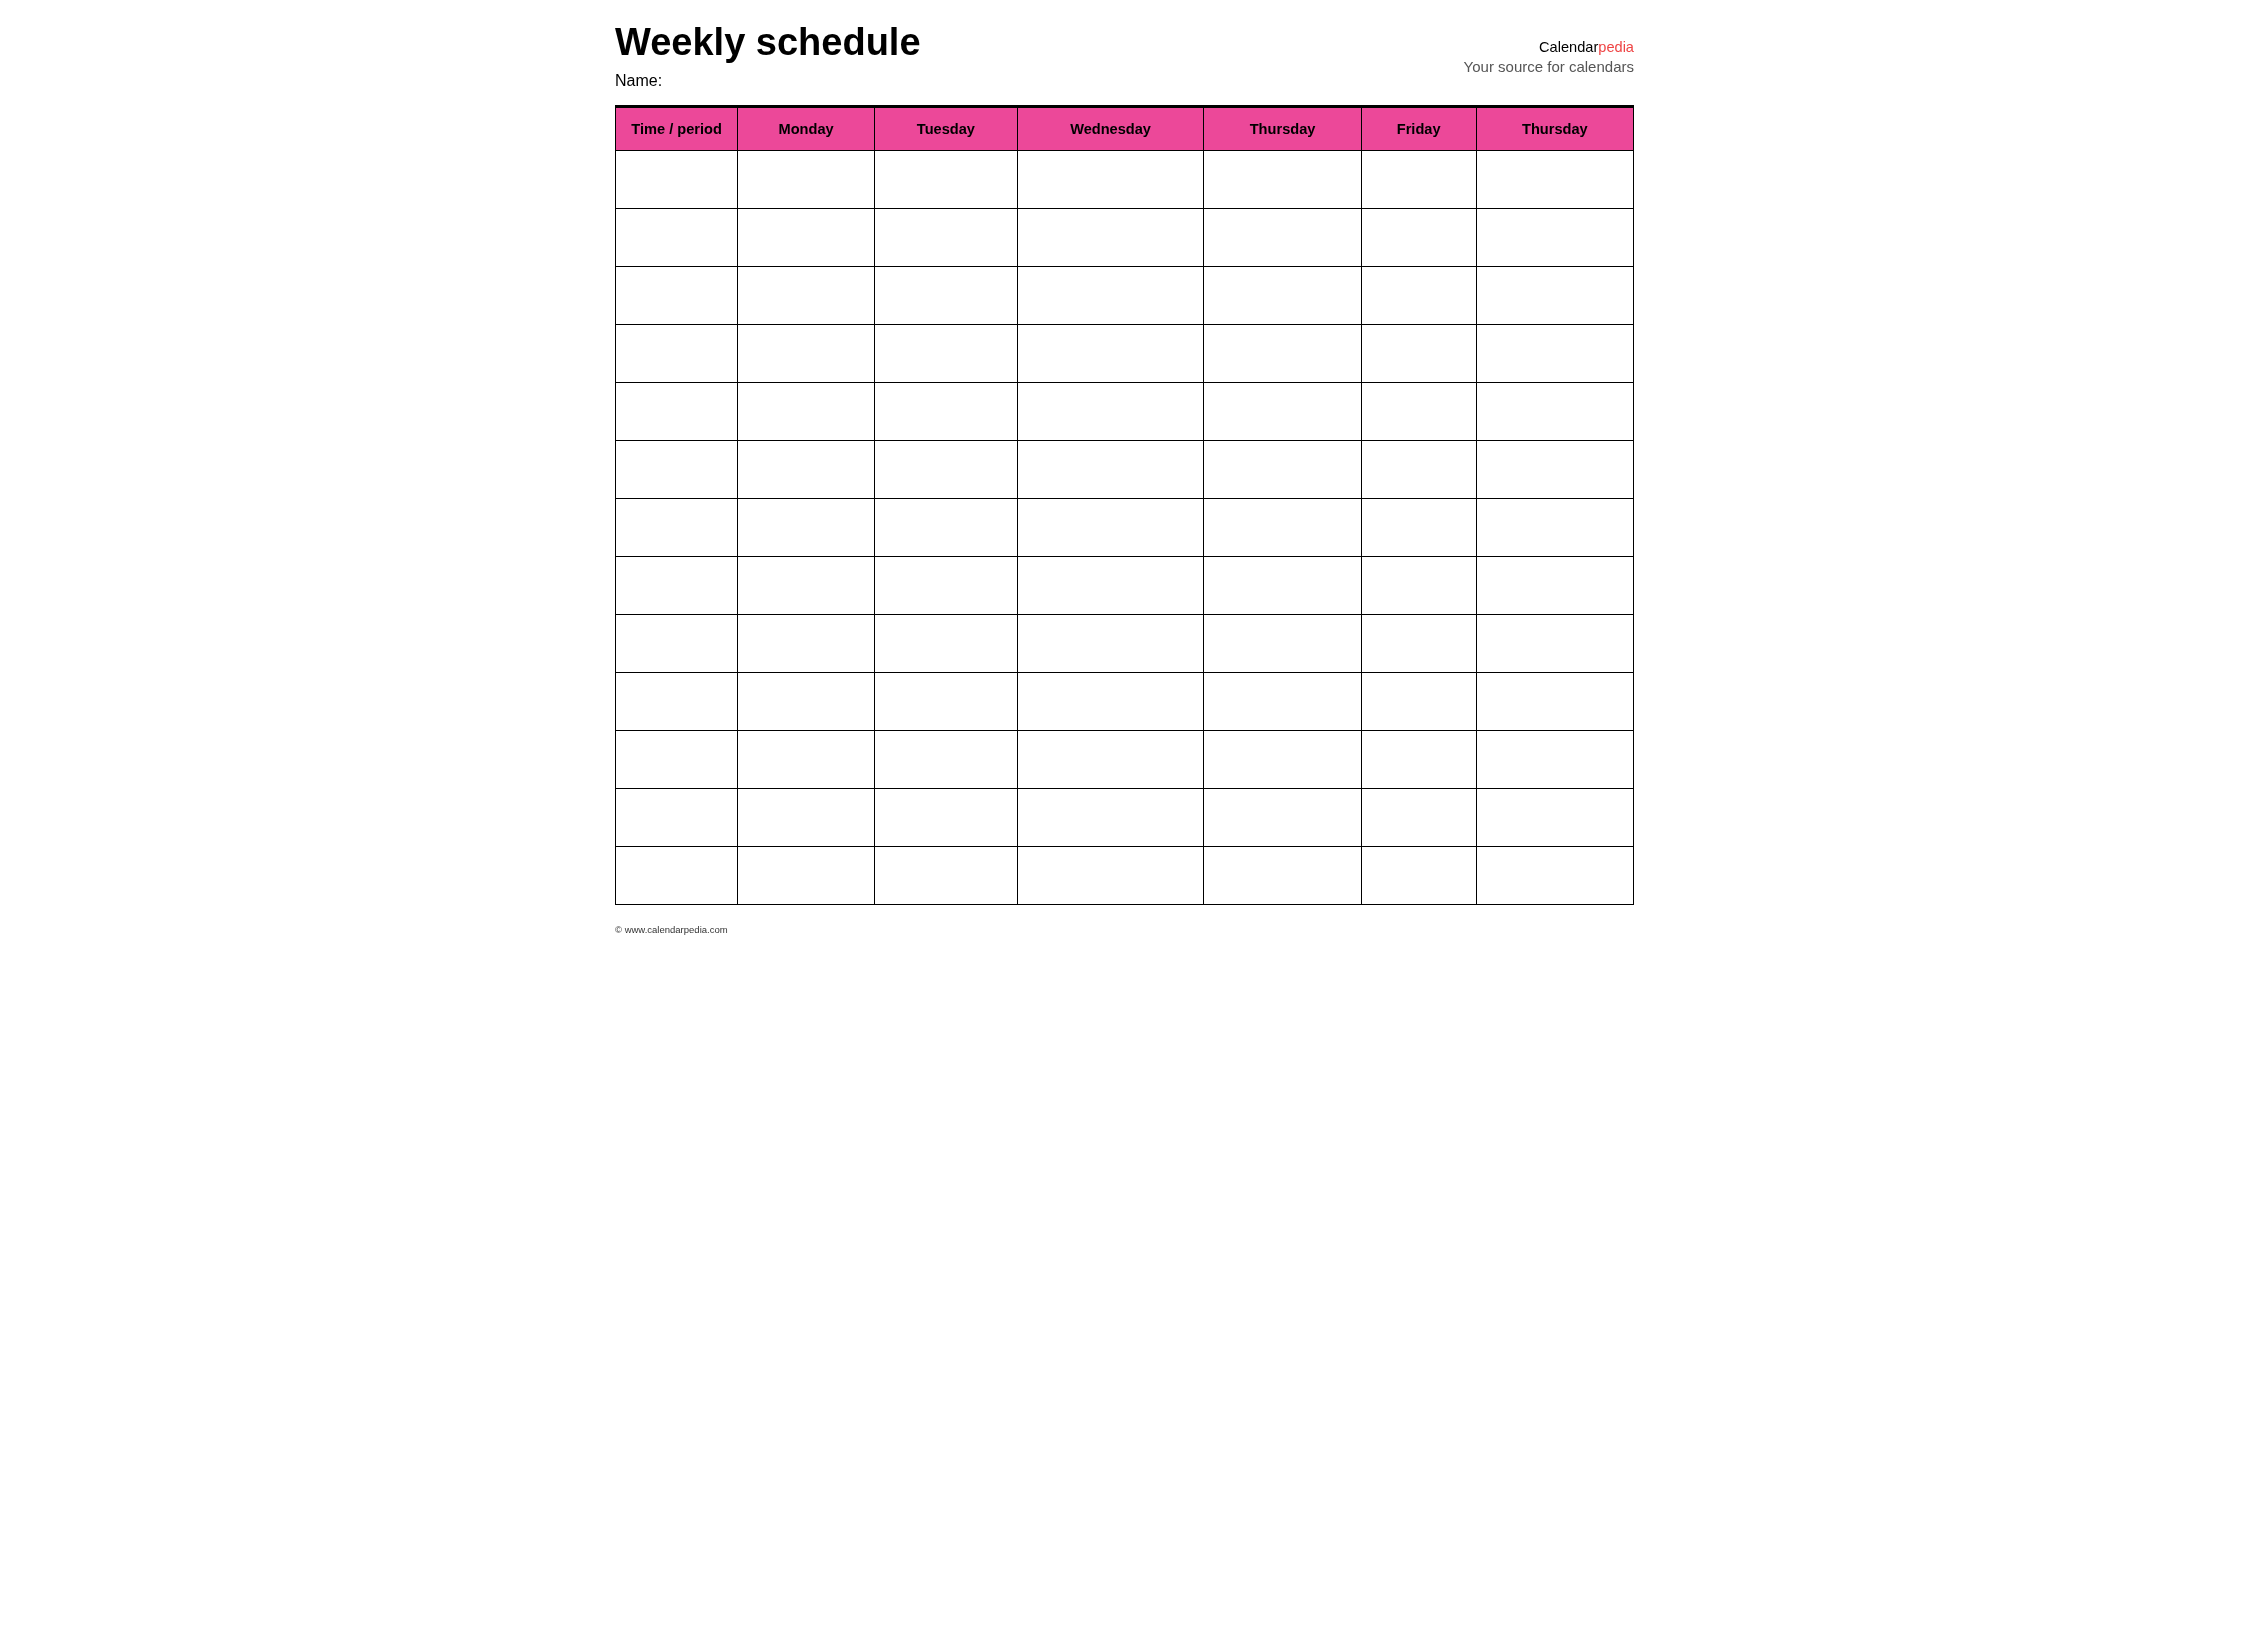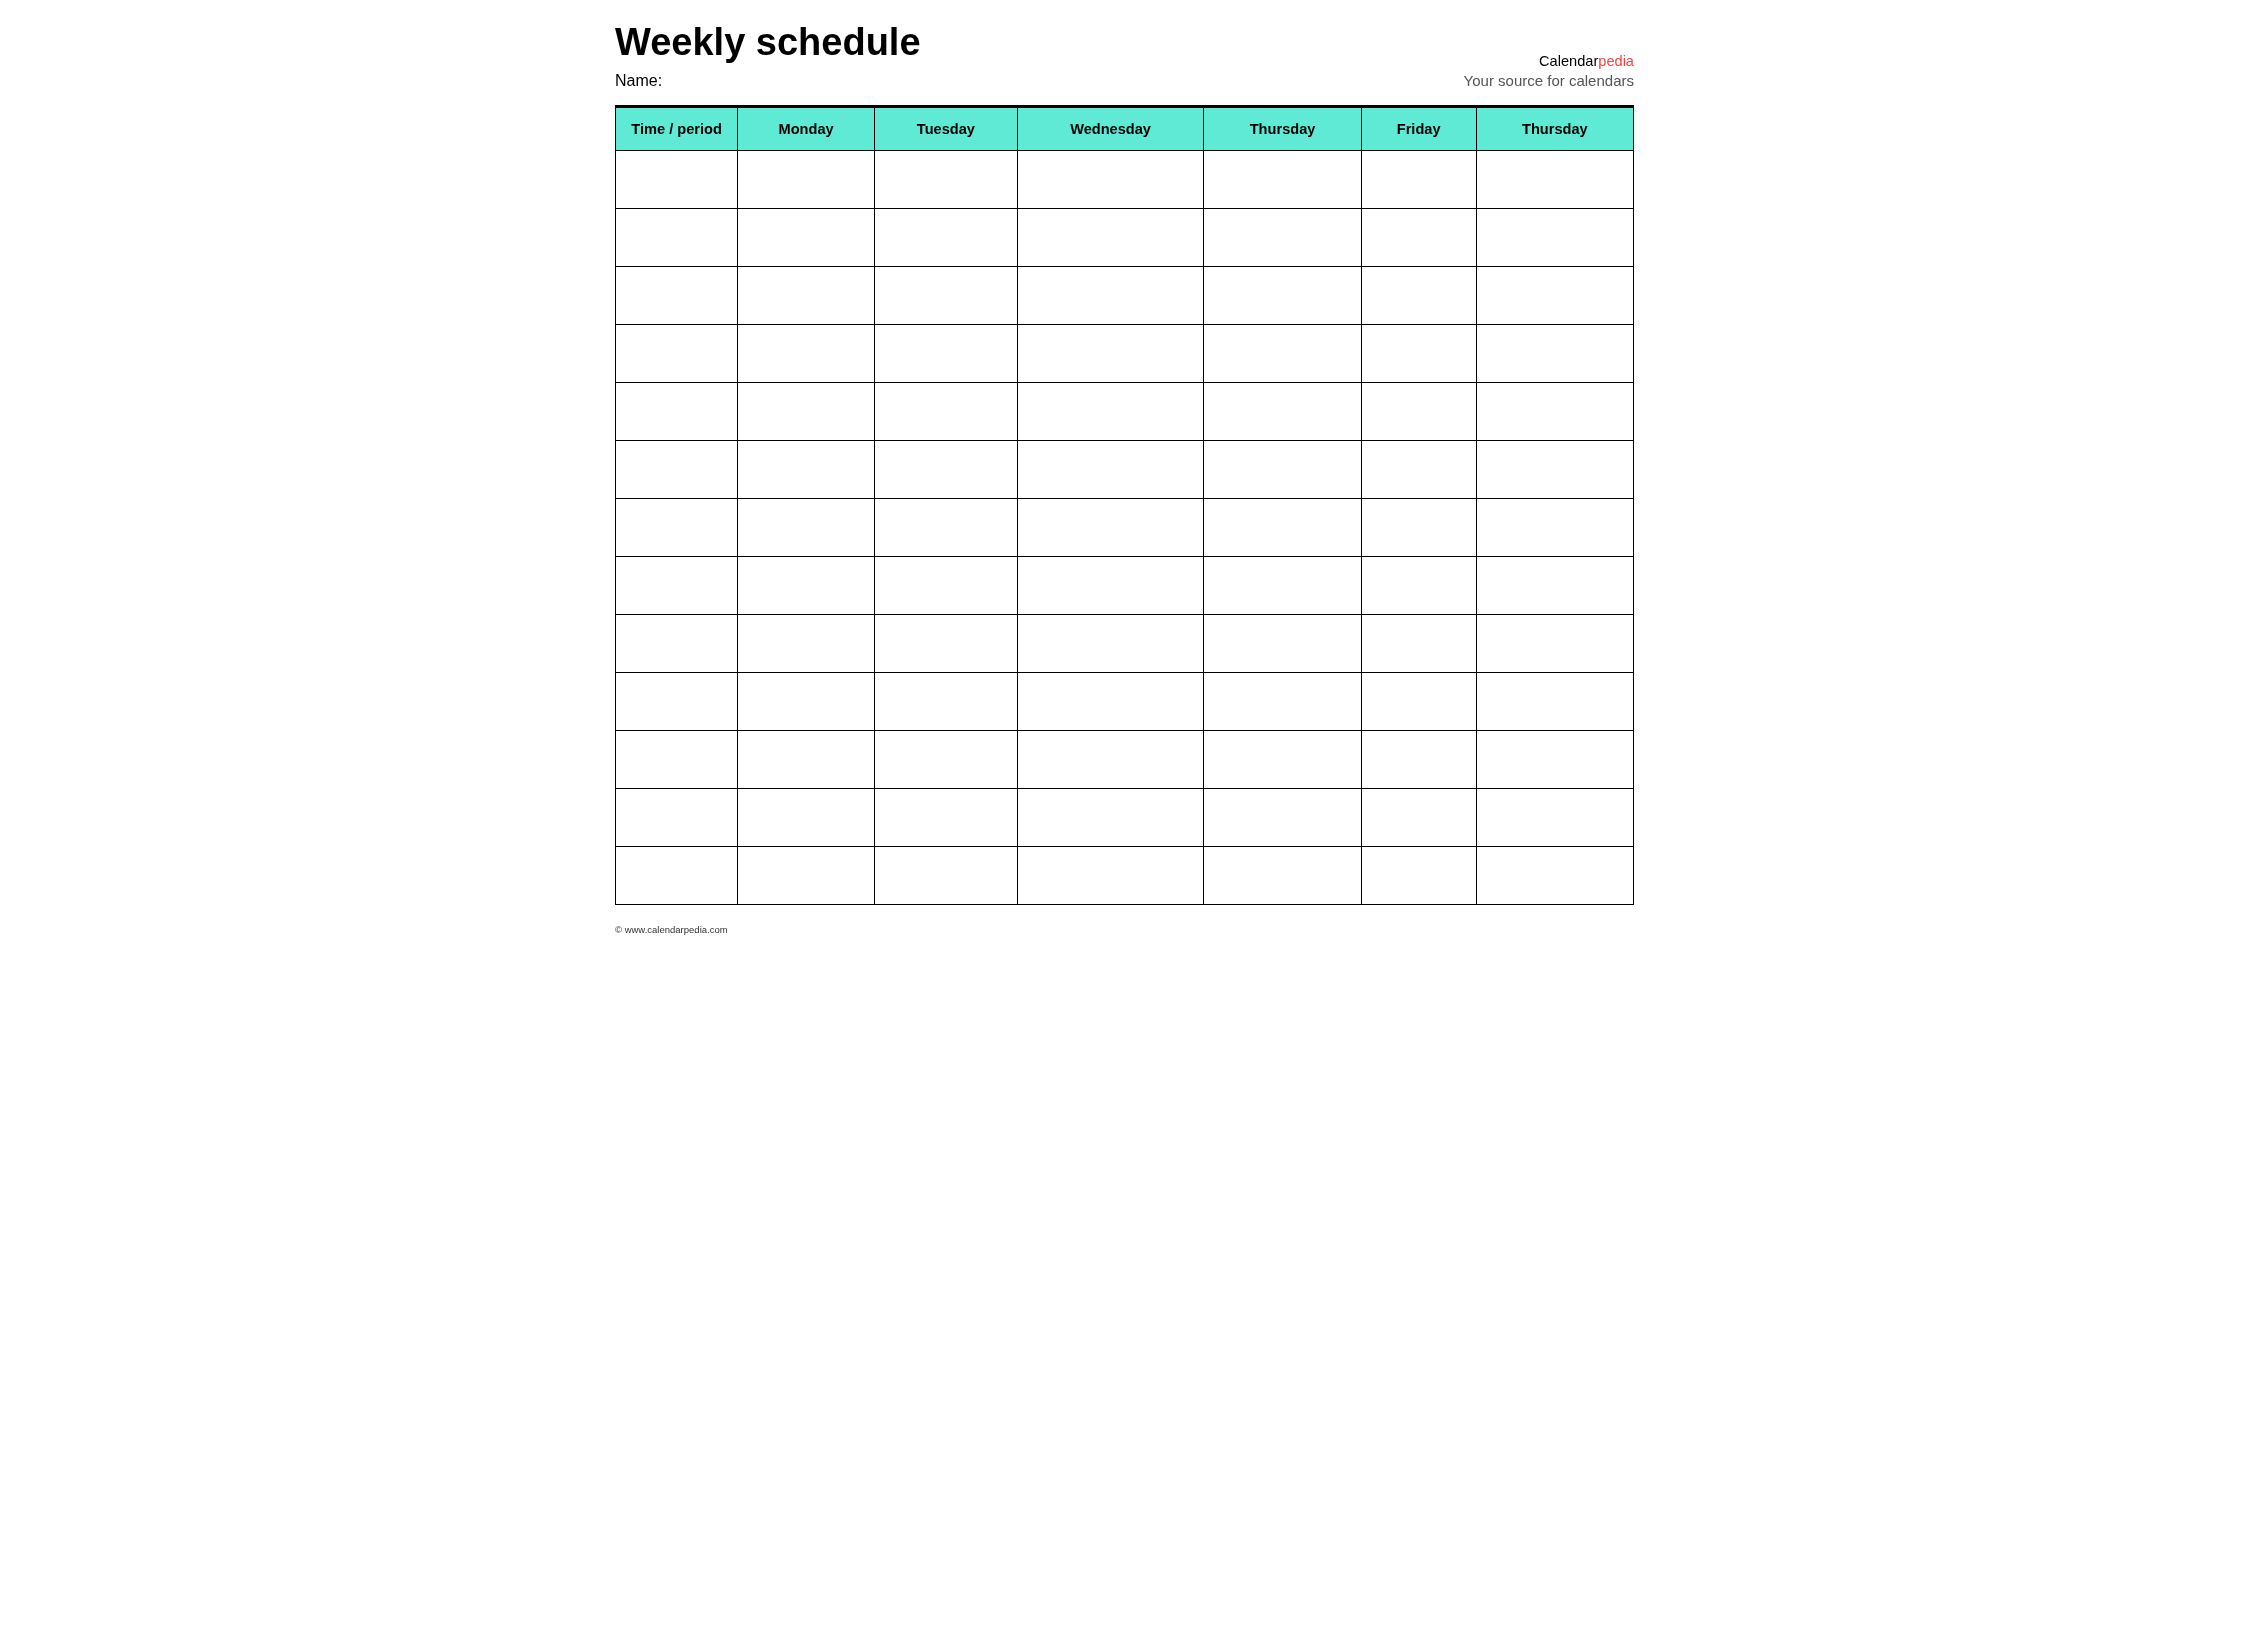--- a/index.html
+++ b/index.html
@@ -16,21 +16,21 @@
     }
 
     .page-wrapper {
       max-width: 1019px;
       margin: 0 auto;
     }
 
     .header-section {
       display: flex;
       justify-content: space-between;
-      align-items: flex-end;
+      align-items: center;
       margin-bottom: 6px;
     }
 
     .title-area {
       flex: 1;
     }
 
     .page-title {
       font-size: 38px;
       font-weight: bold;
@@ -83,21 +83,21 @@
       border: 1.5px solid #000000;
       margin-top: 0;
     }
 
     .schedule-table th {
       border: 1.5px solid #000000;
       padding: 13px 7.3px;
       text-align: center;
       font-size: 14.6px;
       font-weight: bold;
-      background: #5eead4;
+      background: #ec4899;
       color: #000000;
     }
 
     .schedule-table th:first-child {
       width: 12%;
     }
 
     .schedule-table td {
       border: 1.1px solid #000000;
       height: 58px;

